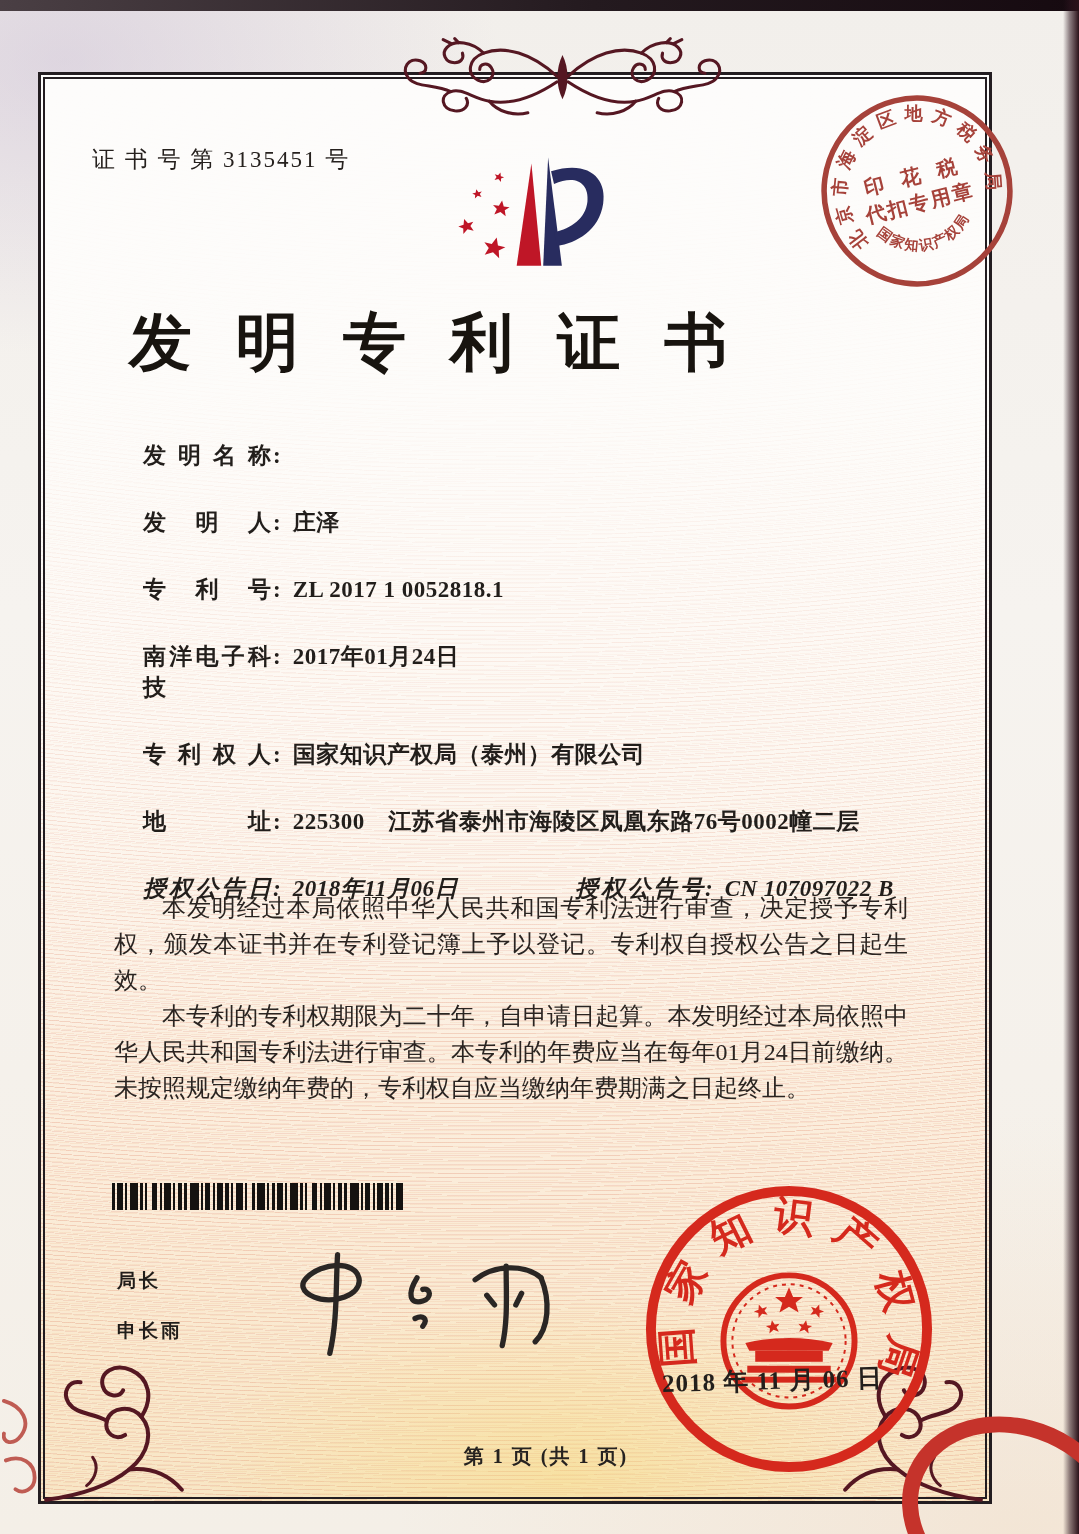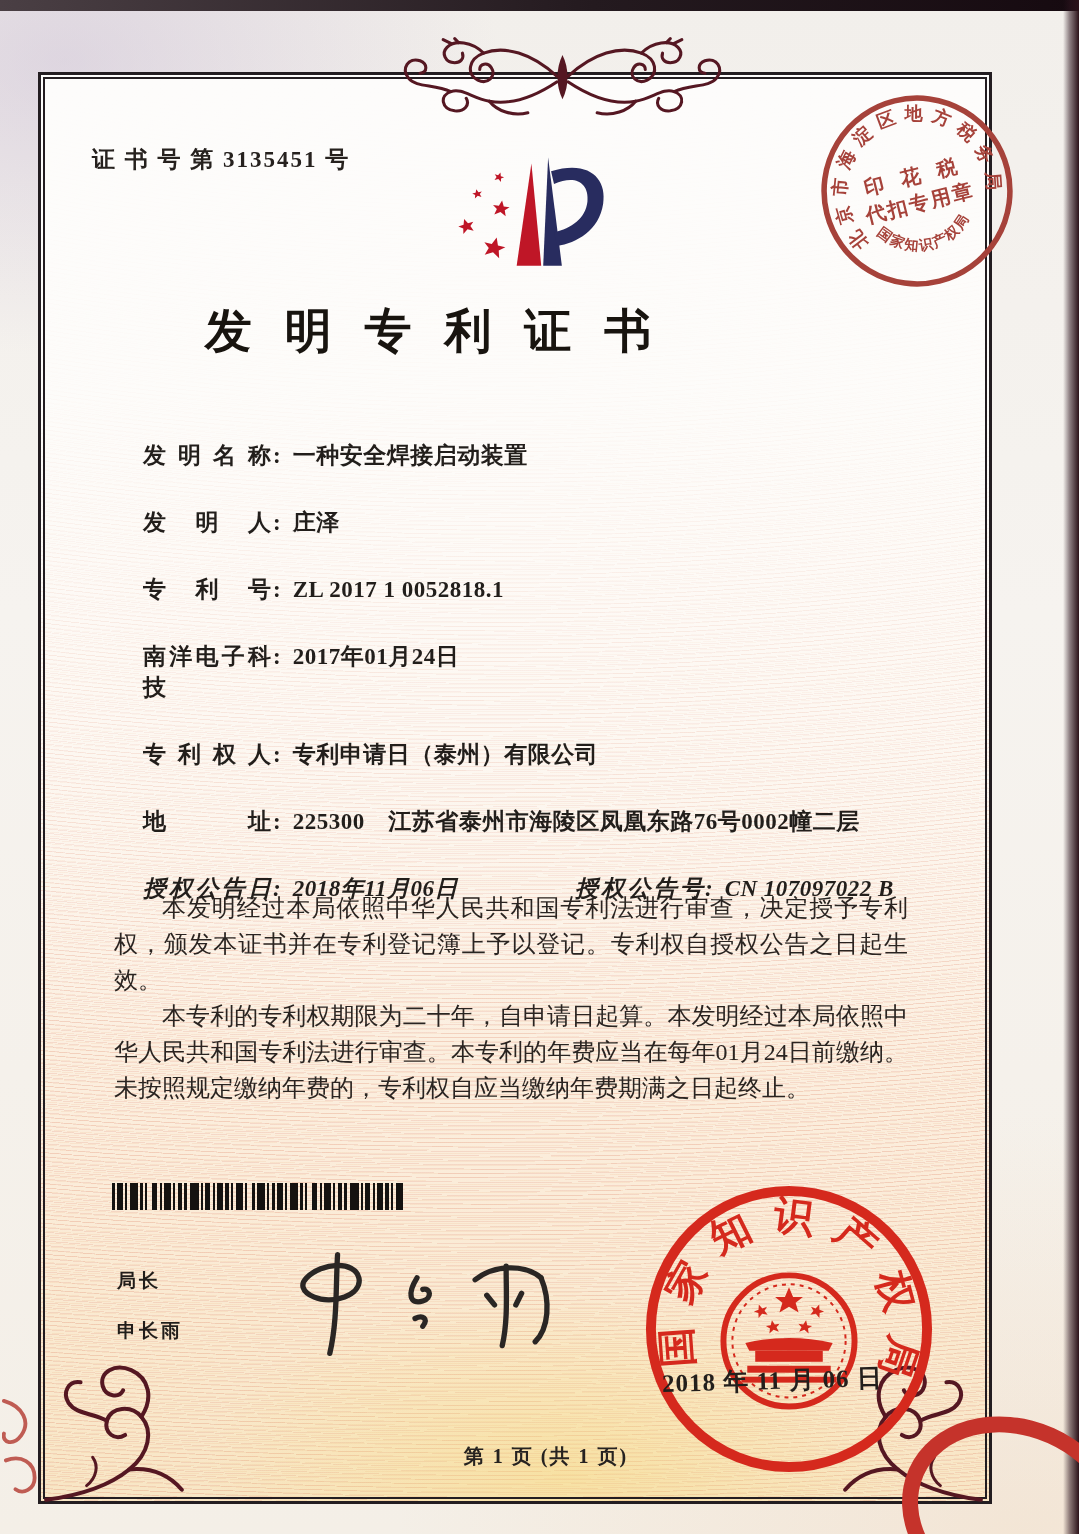--- a/index.html
+++ b/index.html
@@ -30,26 +30,26 @@
   }
   .frame::after{content:'';position:absolute;inset:2px;border:2px solid var(--frame-ink,#231d21);}
   
   .dragons{position:absolute;left:370px;top:36px;width:385px;height:90px;}
   .corner-fl{position:absolute;width:152px;height:142px;bottom:28px;}
   .corner-fl.left{left:40px;}
   .corner-fl.right{right:92px;transform:scaleX(-1);}
   .margin-curl{position:absolute;left:2px;top:1392px;width:48px;height:108px;}
   
   .cert-number{position:absolute;left:92px;top:144px;font-size:23px;letter-spacing:2px;
-    font-family:"Liberation Serif","DejaVu Serif",serif;font-weight:700;}
+    font-family:"Liberation Serif","DejaVu Serif",serif;font-weight:400;}
   .sipo-logo{position:absolute;left:440px;top:146px;width:172px;height:146px;}
   .tax-stamp{position:absolute;left:816px;top:90px;width:202px;height:202px;transform:rotate(-14deg);}
   .tax-stamp text{fill:var(--stamp-red,#a6423a);font-weight:bold;font-family:"Liberation Serif",serif;}
   .doc-title{position:absolute;left:38px;top:300px;width:780px;text-align:center;
-    font-family:"Liberation Serif","DejaVu Serif",serif;font-weight:700;font-size:47px;
+    font-family:"Liberation Serif","DejaVu Serif",serif;font-weight:700;font-size:63px;
     letter-spacing:.7em;padding-left:.7em;box-sizing:border-box;color:#18140f;}
   
   .fields{position:absolute;left:115px;top:440px;width:792px;font-size:23px;font-weight:600;
     font-family:"Liberation Serif","DejaVu Serif",serif;color:#221e1b;}
   .frow{display:flex;align-items:baseline;margin-bottom:36px;margin-left:28px;}
   .flabel{flex:0 0 128px;width:128px;text-align:justify;text-align-last:justify;}
   .fcolon{margin:0 12px 0 2px;}
   .fvalue{letter-spacing:.5px;white-space:nowrap;}
   .pair{display:flex;align-items:baseline;font-style:italic;}
   .pair.first{flex:0 0 432px;}
@@ -153,41 +153,40 @@
       <textPath href="#taxBottom" startOffset="4">国家知识产权局</textPath>
     </text>
   </svg>
 
   <div class="doc-title">发明专利证书</div>
 
   <div class="fields">
     <div class="frow">
       <span class="flabel">发明名称</span>
         <span class="fcolon">:</span>
-        <span class="fvalue">一种安全焊接启动装置</span>
     </div>
     <div class="frow">
       <span class="flabel">发明人</span>
         <span class="fcolon">:</span>
         <span class="fvalue">庄泽</span>
     </div>
     <div class="frow">
       <span class="flabel">专利号</span>
         <span class="fcolon">:</span>
         <span class="fvalue">ZL 2017 1 0052818.1</span>
     </div>
     <div class="frow">
       <span class="flabel">南洋电子科技</span>
         <span class="fcolon">:</span>
         <span class="fvalue">2017年01月24日</span>
     </div>
     <div class="frow">
       <span class="flabel">专利权人</span>
         <span class="fcolon">:</span>
-        <span class="fvalue">专利申请日（泰州）有限公司</span>
+        <span class="fvalue">国家知识产权局（泰州）有限公司</span>
     </div>
     <div class="frow">
       <span class="flabel">地址</span>
         <span class="fcolon">:</span>
         <span class="fvalue">225300　江苏省泰州市海陵区凤凰东路76号0002幢二层</span>
     </div>
     <div class="frow">
       <span class="pair first">
         <span class="flabel">授权公告日</span>
           <span class="fcolon">:</span>

